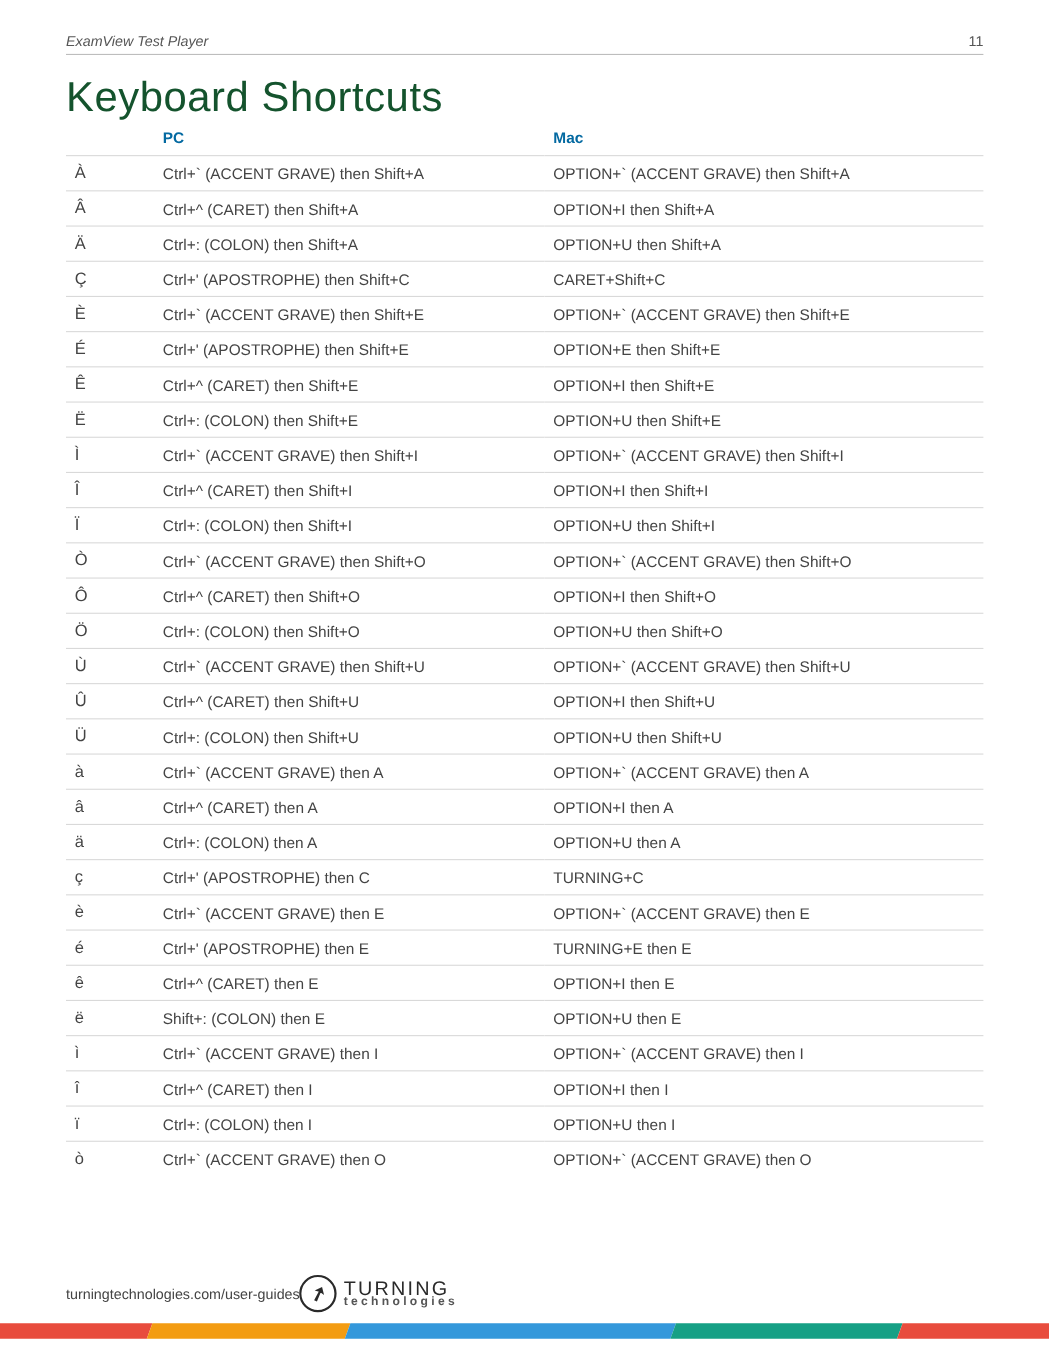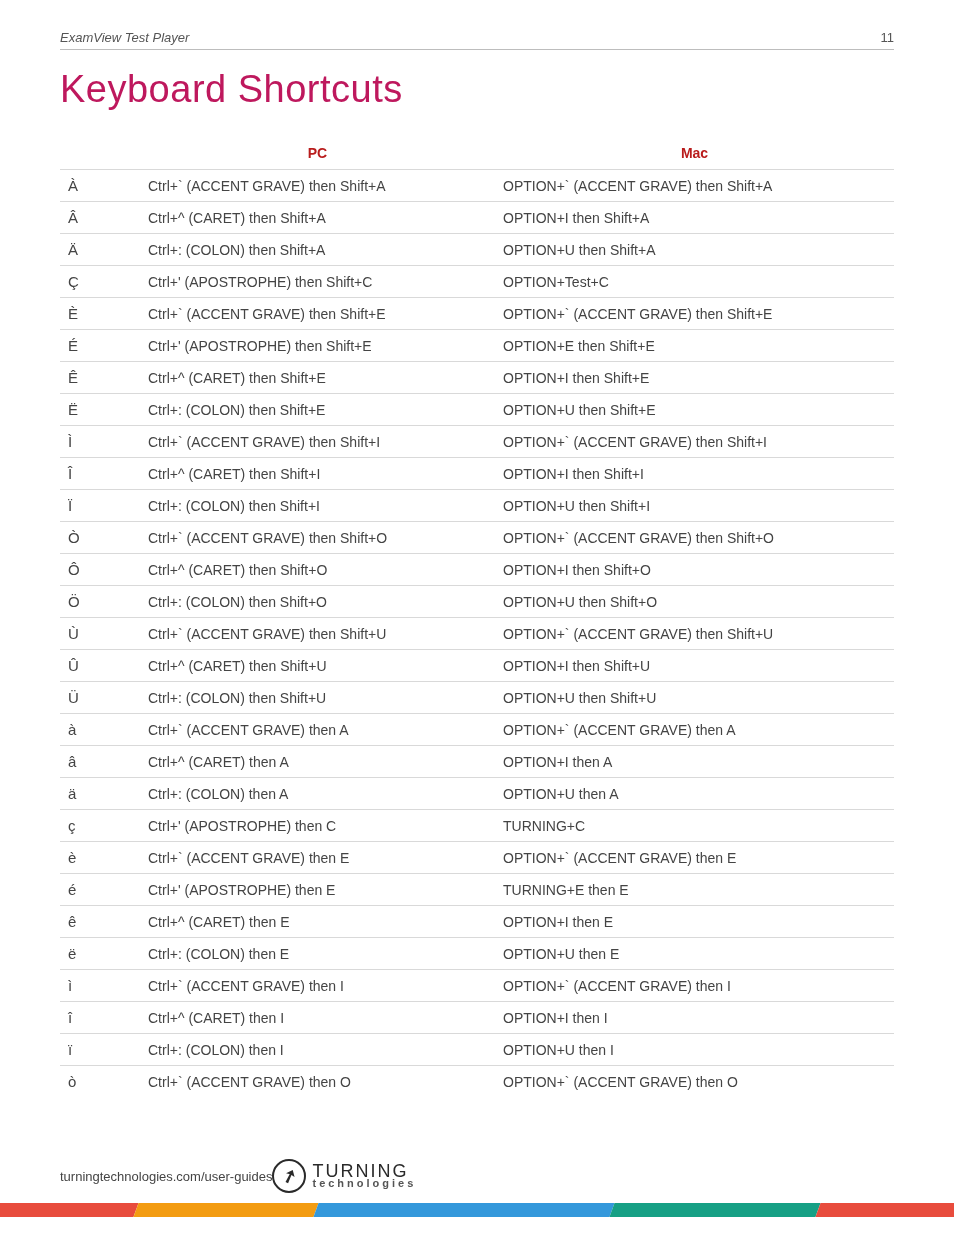--- a/index.html
+++ b/index.html
@@ -1,24 +1,24 @@
 <!DOCTYPE html>
 <html><head>
 <meta charset="utf-8">
 <style>
   * { box-sizing: border-box; margin: 0; padding: 0; }
   html, body { width: 954px; background: #fff; font-family: Arial, Helvetica, sans-serif; color: #3a3a3a; }
   .page { width: 954px; min-height: 1235px; position: relative; padding: 30px 60px 80px 60px; }
   .header-row { display: flex; justify-content: space-between; align-items: flex-end; border-bottom: 1px solid #bdbdbd; padding-bottom: 4px; margin-bottom: 18px; }
   .header-left { font-style: italic; font-size: 13px; color: #555; }
   .header-right { font-size: 13px; color: #555; }
-  h1.page-title { font-size: 38px; font-weight: 400; color: #be185d; margin-bottom: 28px; letter-spacing: 0.5px; }
+  h1.page-title { font-size: 38px; font-weight: 400; color: #14532d; letter-spacing: 0.5px; }
   h2.section-title { font-size: 24px; font-weight: 600; color: #2a2a2a; margin-bottom: 14px; }
   table.shortcuts { width: 100%; border-collapse: collapse; font-size: 14px; }
-  table.shortcuts th { text-align: center; font-weight: bold; padding: 6px 8px 8px 8px; color: #b91c1c; }
+  table.shortcuts th { text-align: left; font-weight: bold; padding: 6px 8px 8px 8px; color: #0369a1; }
   table.shortcuts th.char-col { width: 80px; }
   table.shortcuts th.pc-col { width: 355px; }
   table.shortcuts td { padding: 7px 8px; border-top: 1px solid #d9d9d9; color: #444; vertical-align: middle; }
   table.shortcuts td.char-cell { font-size: 15px; }
   .footer { position: absolute; left: 60px; right: 60px; bottom: 42px; display: flex; justify-content: flex-start; align-items: center; }
   .footer-link { font-size: 13px; color: #444; }
   .logo { display: flex; align-items: center; gap: 6px; }
   .logo-circle { width: 34px; height: 34px; border: 2px solid #2a2a2a; border-radius: 50%; display: flex; align-items: center; justify-content: center; position: relative; }
   .logo-arrow { font-size: 18px; font-weight: bold; color: #2a2a2a; transform: rotate(-20deg); }
   .logo-text { line-height: 0.9; }
@@ -64,21 +64,21 @@
           <td>OPTION+I then Shift+A</td>
         </tr>
         <tr>
           <td class="char-cell">Ä</td>
           <td>Ctrl+: (COLON) then Shift+A</td>
           <td>OPTION+U then Shift+A</td>
         </tr>
         <tr>
           <td class="char-cell">Ç</td>
           <td>Ctrl+' (APOSTROPHE) then Shift+C</td>
-          <td>OPTION+Test+C</td>
+          <td>CARET+Shift+C</td>
         </tr>
         <tr>
           <td class="char-cell">È</td>
           <td>Ctrl+` (ACCENT GRAVE) then Shift+E</td>
           <td>OPTION+` (ACCENT GRAVE) then Shift+E</td>
         </tr>
         <tr>
           <td class="char-cell">É</td>
           <td>Ctrl+' (APOSTROPHE) then Shift+E</td>
           <td>OPTION+E then Shift+E</td>
@@ -168,21 +168,21 @@
           <td>Ctrl+' (APOSTROPHE) then E</td>
           <td>TURNING+E then E</td>
         </tr>
         <tr>
           <td class="char-cell">ê</td>
           <td>Ctrl+^ (CARET) then E</td>
           <td>OPTION+I then E</td>
         </tr>
         <tr>
           <td class="char-cell">ë</td>
-          <td>Ctrl+: (COLON) then E</td>
+          <td>Shift+: (COLON) then E</td>
           <td>OPTION+U then E</td>
         </tr>
         <tr>
           <td class="char-cell">ì</td>
           <td>Ctrl+` (ACCENT GRAVE) then I</td>
           <td>OPTION+` (ACCENT GRAVE) then I</td>
         </tr>
         <tr>
           <td class="char-cell">î</td>
           <td>Ctrl+^ (CARET) then I</td>

